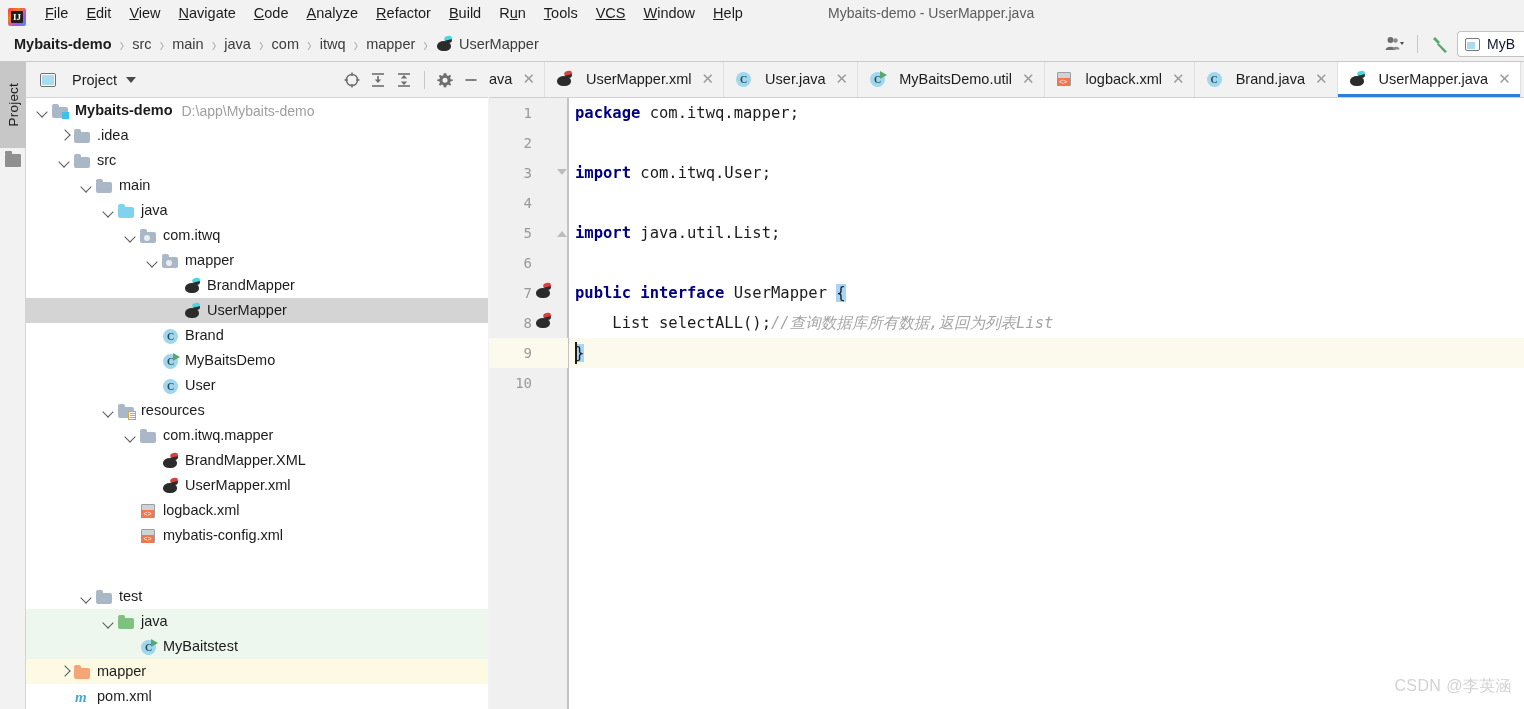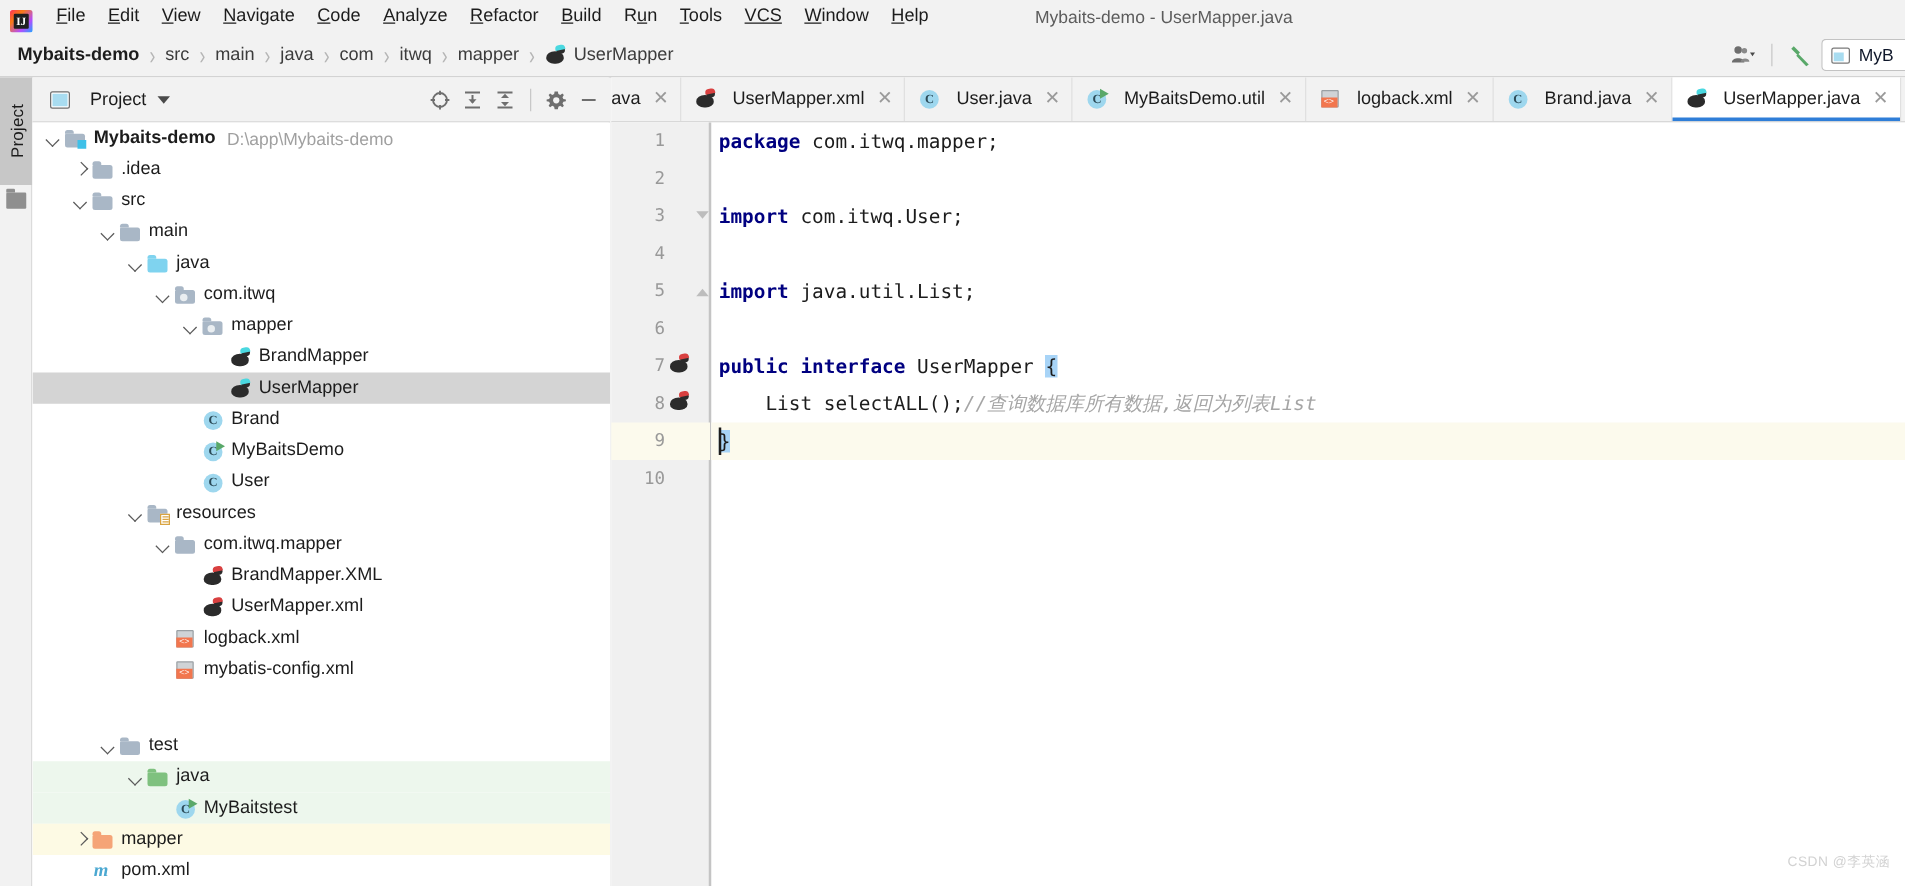--- a/index.html
+++ b/index.html
@@ -308,21 +308,21 @@
   }
   .kw { color:#000080; font-weight:bold; }
   .cm { color:#a5a5a5; font-style:italic; }
   .brk { background:#a8d4f7; }
   .caret {
     position:absolute; left:86px; top:4px; width:1.5px; height:22px; background:#1c1c1c;
   }
 
   .watermark {
     position:absolute; right:12px; bottom:12px;
-    font-size:11px; color:#d2d2d2; white-space:nowrap;
+    font-size:16px; color:#d2d2d2; white-space:nowrap;
     letter-spacing:.4px;
   }
 </style>
 </head>
 <body>
 
 <div id="app">
 
   <div class="menubar">
     <div class="ij-logo">

